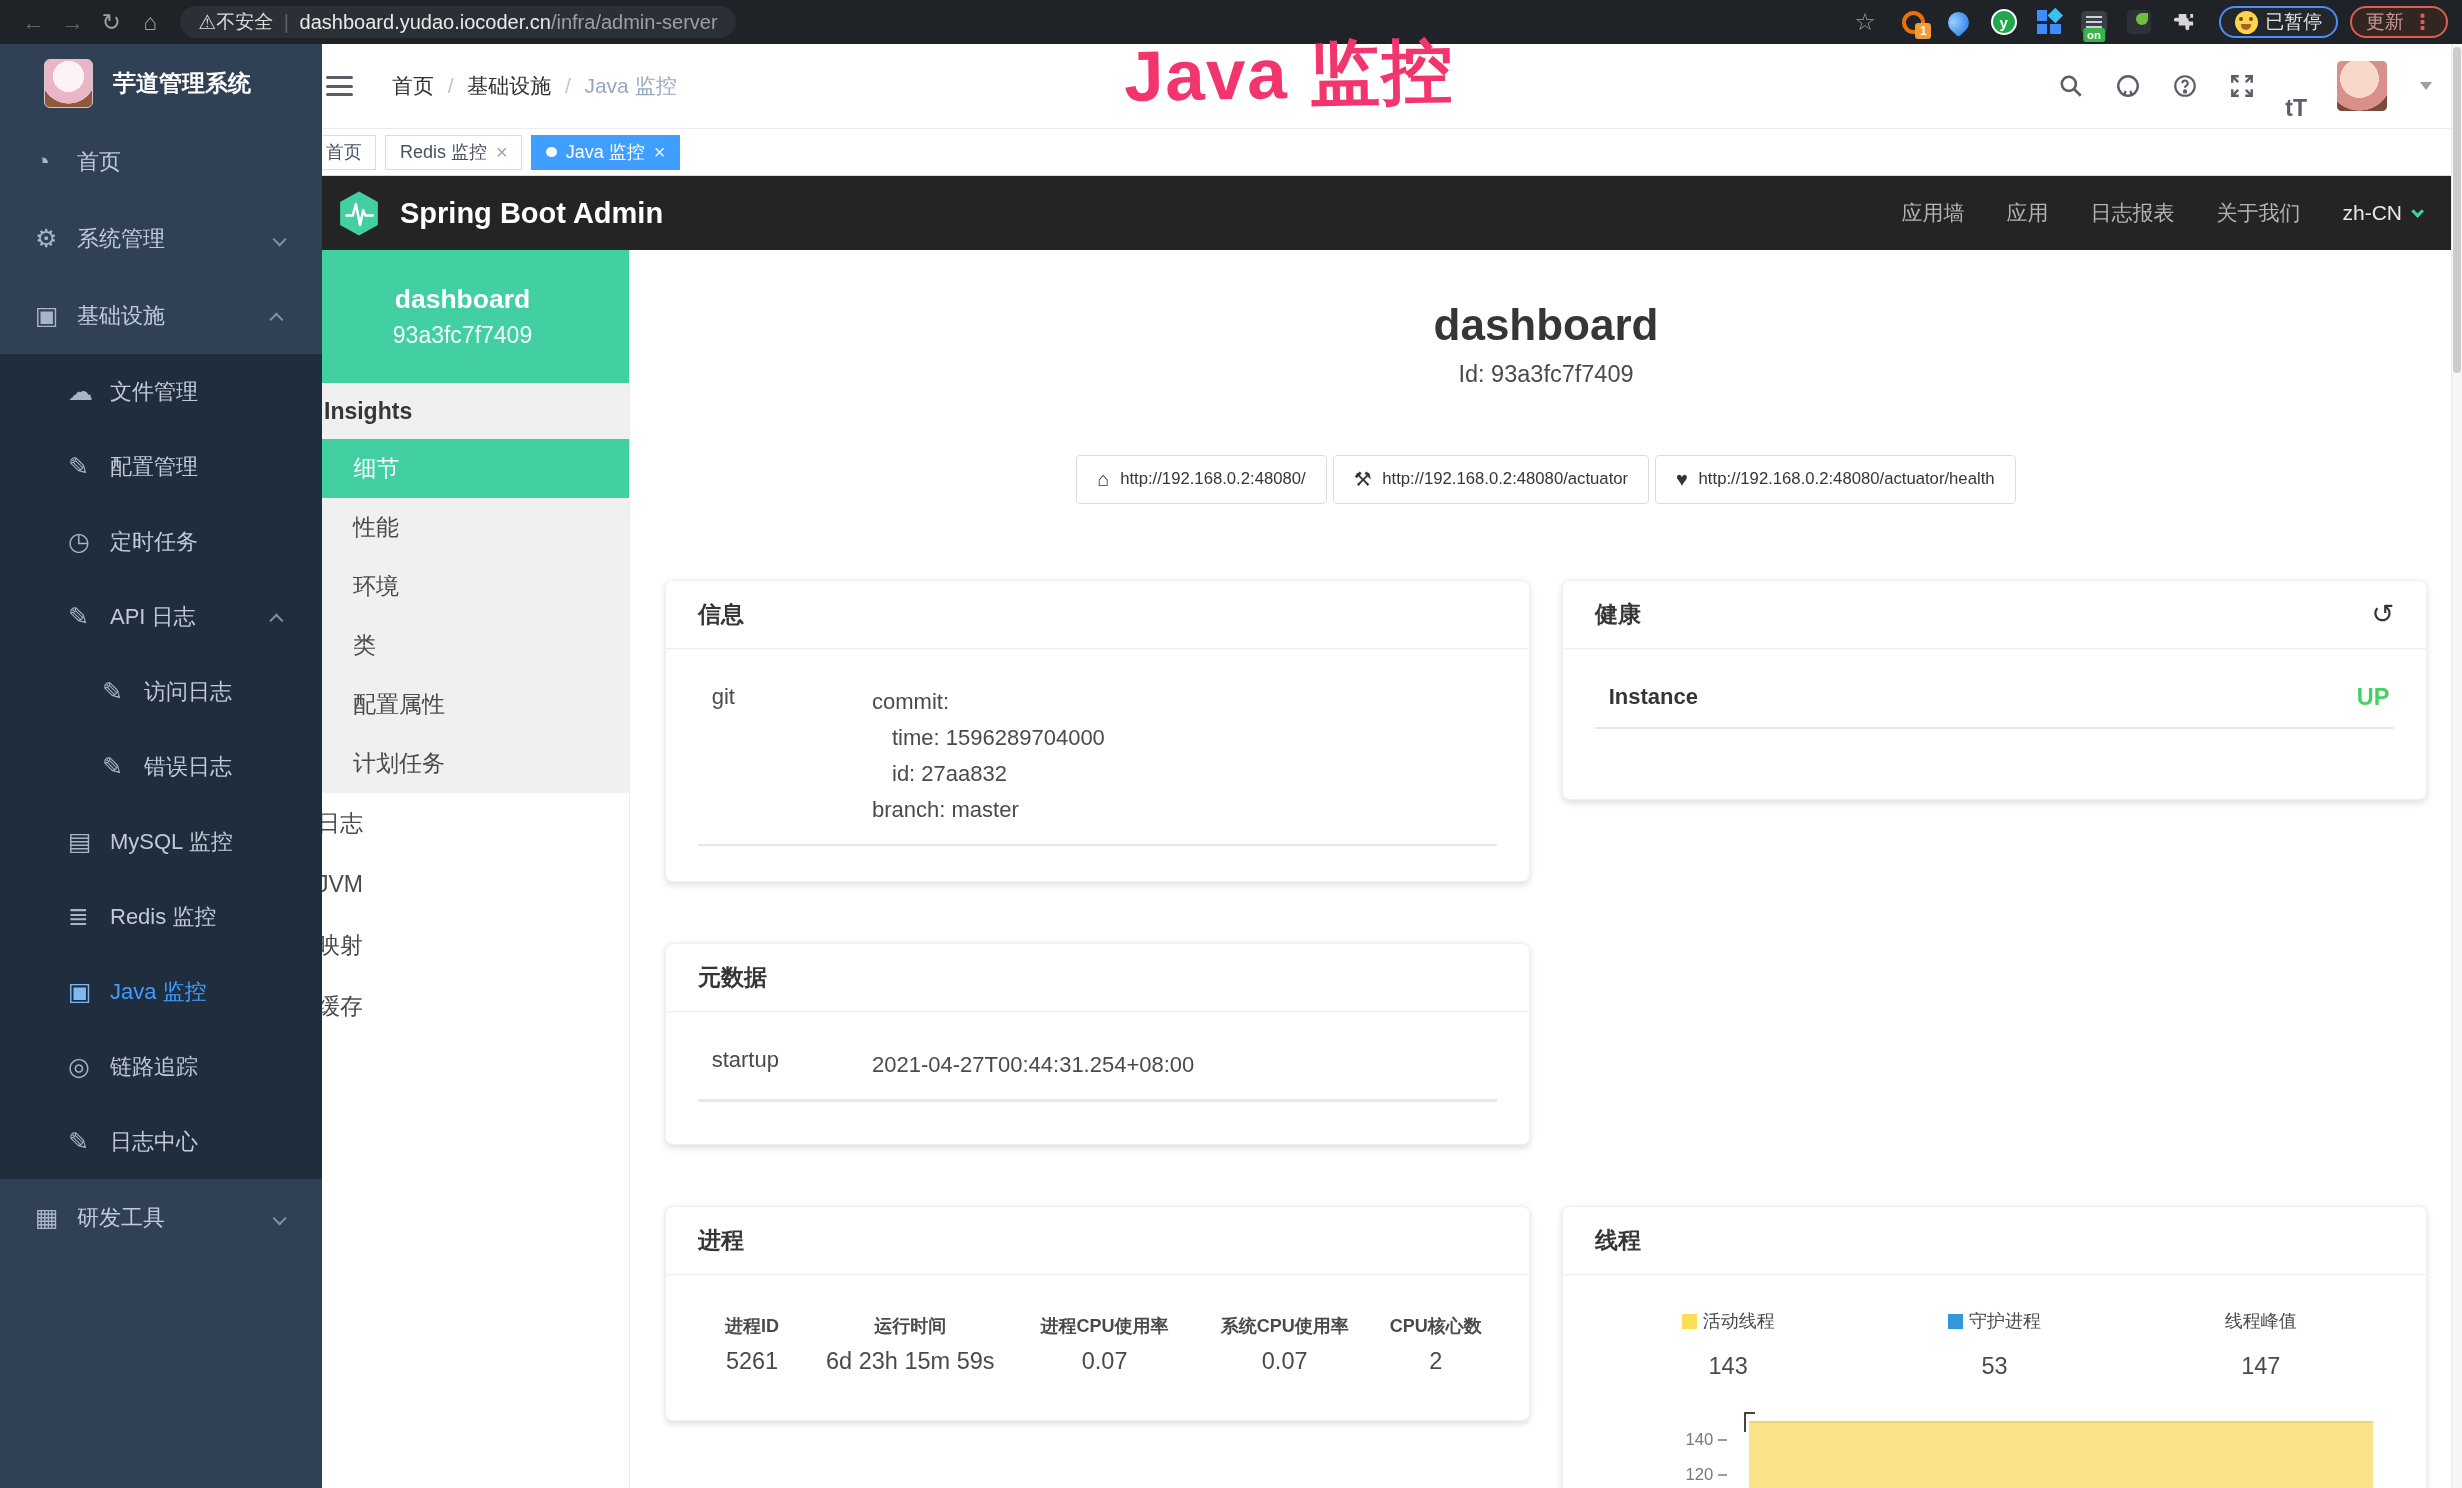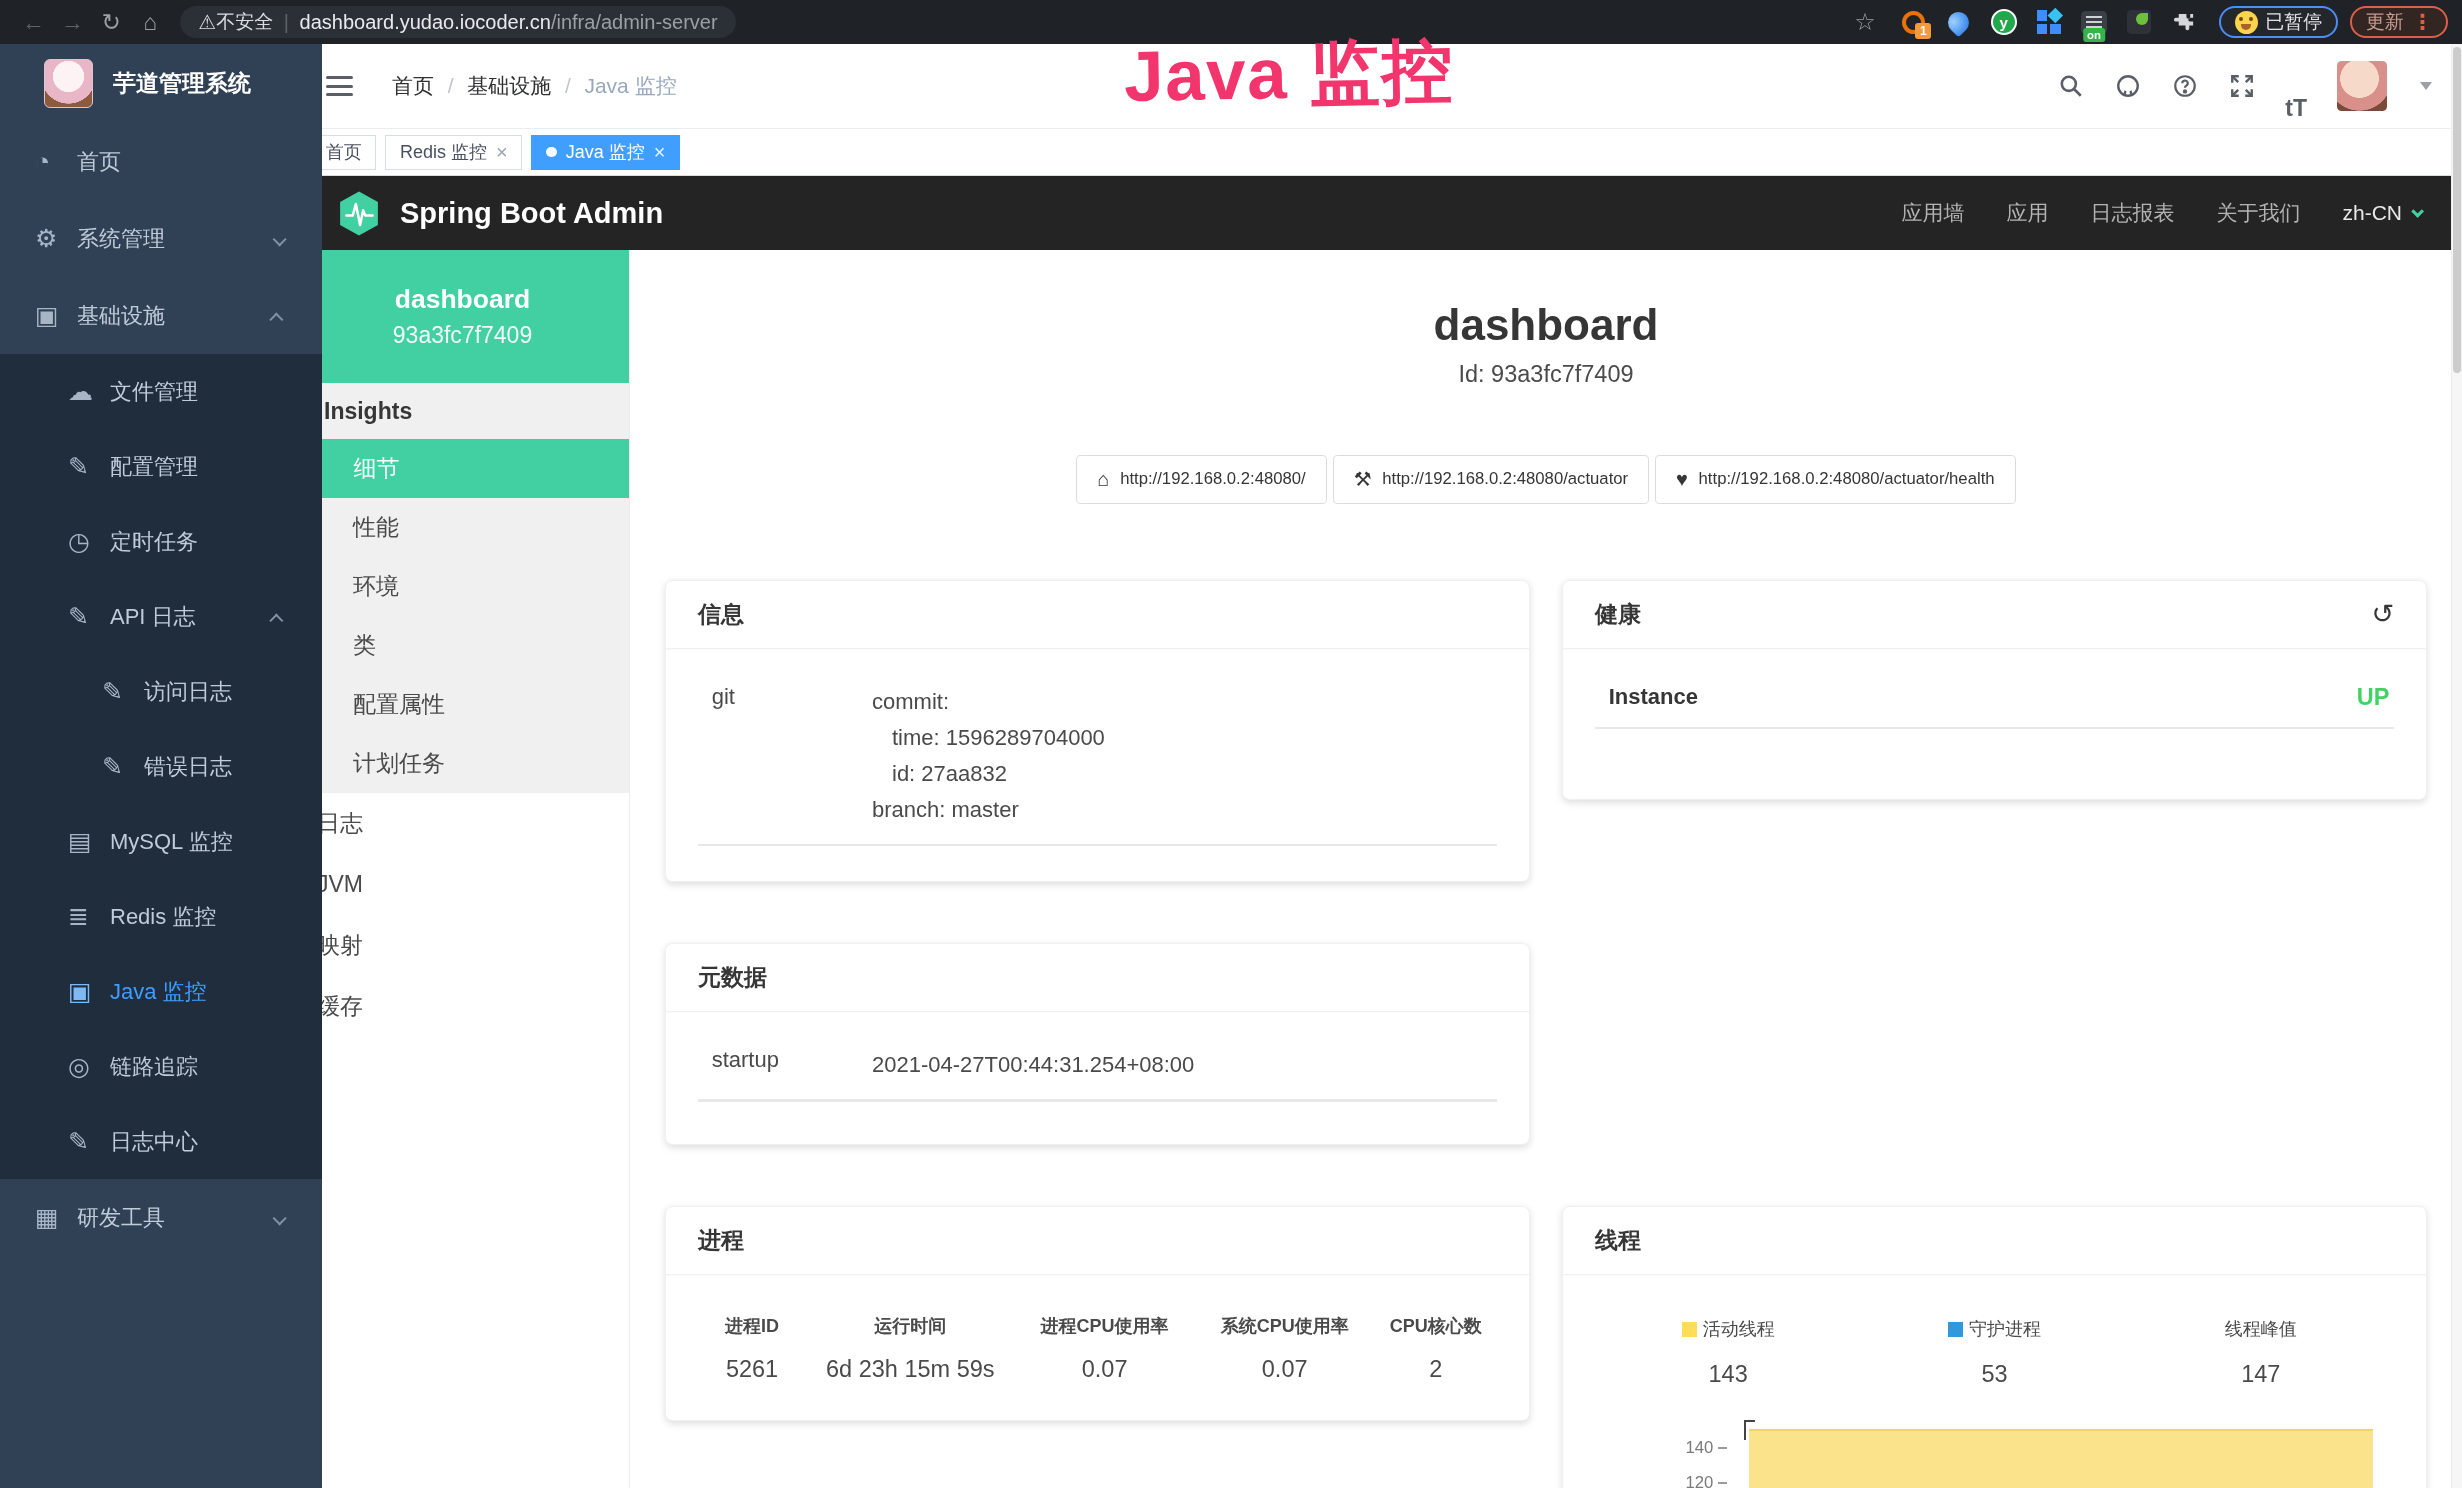--- a/index.html
+++ b/index.html
@@ -139,29 +139,29 @@
   .rule { border-bottom:2.3px solid #e8e8e8; margin-top:16.7px; }
   .card-info { height:302px; }
   .card-health { height:220px; }
   .card-health .kv-key { font-weight:700; color:#363636; width:auto; }
   .up-status { margin-left:auto; font-size:23.5px; font-weight:700; padding-right:4.6px; }
   .card-metadata { height:202px; }
   .card-process { height:215px; }
   .proc-table { display:flex; margin-top:4.6px; }
   .pcol { text-align:center; }
   .pcol .ph { font-size:18px; color:#4a4a4a; font-weight:700; }
-  .pcol .pv { font-size:23.5px; color:#4a4a4a; margin-top:18px; }
+  .pcol .pv { font-size:23.5px; color:#4a4a4a; margin-top:10px; }
   .pcol.c0 { width:114px; }
   .pcol.c1 { width:220px; }
   .pcol.c2 { width:190px; }
   .pcol.c3 { width:190px; }
   .pcol.c4 { width:129px; }
   .card-threads { height:485px; }
   .tstats { display:flex; margin-top:27px; }
-  .tstat { flex:1; display:flex; flex-direction:column; align-items:center; gap:20px;margin-top:8px; }
+  .tstat { flex:1; display:flex; flex-direction:column; align-items:center; gap:20px; }
   .tlegend { display:flex; align-items:center; gap:6px; font-size:18px; color:#4a4a4a; }
   .sq { width:15px; height:15px; display:inline-block; }
   .tvalue { font-size:23.5px; color:#4a4a4a; }
   .tchart { margin-top:32px; position:relative; height:228px; }
   .ytick { position:absolute; left:83px; width:49px; text-align:right; font-size:16.7px; color:#7a7a7a; }
   .ytick::after { content:""; display:inline-block; width:9px; height:1.5px; background:#9a9a9a; margin:0 0 4.6px 4.6px; }
   .plot { position:absolute; left:152px; right:21px; top:0; bottom:-152px; }
   .axis-corner { position:absolute; left:-3px; top:0; width:10.6px; height:20px; border-left:2.3px solid #444; border-top:2.3px solid #444; }
   .area-fill { position:absolute; left:1.5px; right:0; top:9px; height:303px; background:#fae38b; border-top:2.3px solid #f1d468; }
 

